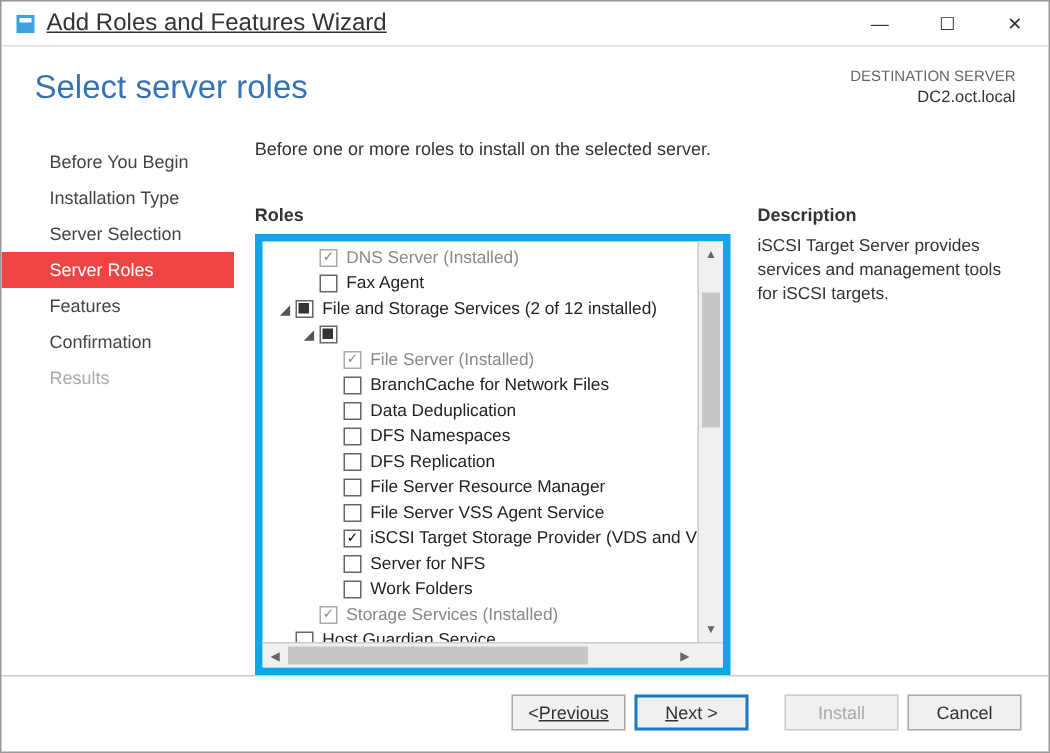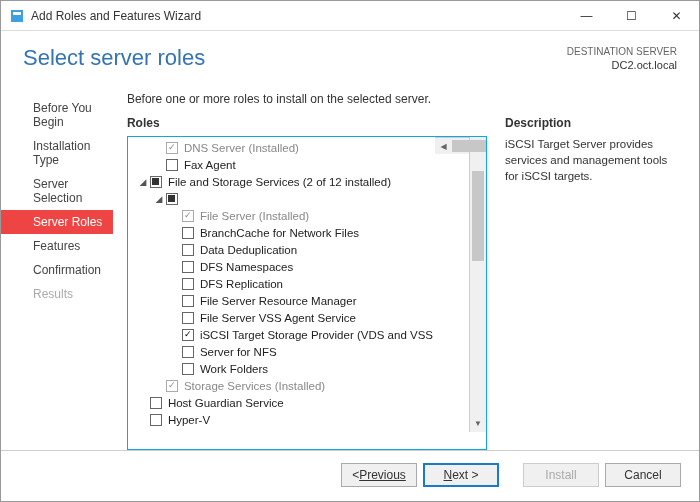--- a/index.html
+++ b/index.html
@@ -1,43 +1,43 @@
 <!DOCTYPE html>
 <html><head>
 <meta charset="utf-8">
 <style>
 * { margin: 0; padding: 0; box-sizing: border-box; font-family: "Segoe UI", Tahoma, sans-serif; }
 body { background: #fff; width: 700px; height: 502px; overflow: hidden; border: 1px solid #999; }
 
 .titlebar { height: 30px; display: flex; align-items: center; padding: 0 0 0 8px; border-bottom: 1px solid #ddd; }
 .titlebar .app-icon { width: 16px; height: 16px; margin-right: 6px; }
-.titlebar .title { font-size: 12px; color: #333; flex: 1; }
+.titlebar .title { font-size: 16px; color: #333; flex: 1; text-decoration: underline; }
 .titlebar .win-btn { width: 45px; height: 30px; display: flex; align-items: center; justify-content: center; font-size: 12px; color: #333; }
 
 .header-area { padding: 14px 22px 6px 22px; display: flex; justify-content: space-between; align-items: flex-start; }
 .header-area h1 { font-size: 22px; font-weight: 300; color: #3473b4; }
 .dest { text-align: right; font-size: 10px; color: #555; line-height: 1.3; }
 .dest .label { color: #666; }
 .dest .name { font-size: 11px; color: #333; }
 
 .body-area { display: flex; flex-direction: row; padding: 0 0 0 0; height: 372px; }
 
 .nav { width: 178px; padding: 18px 0 0 0; }
 .nav-item { font-size: 12px; color: #444; padding: 5px 0 5px 32px; cursor: pointer; }
 .nav-item.active { background: #ef4444; color: #fff; }
 .nav-item.disabled { color: #aaa; }
 
 .main { flex: 1; padding: 14px 16px 0 14px; display: flex; flex-direction: column; }
 .instr { font-size: 12px; color: #333; margin-bottom: 10px; }
-.cols { display: flex; flex: 1; gap: 18px; overflow: hidden; }
+.cols { display: flex; flex: 1; gap: 18px; overflow: hidden; margin-top: 20px; }
 .roles-col { flex: 1; display: flex; flex-direction: column; min-width: 0; }
 .desc-col { width: 178px; }
 .col-label { font-size: 12px; font-weight: 600; color: #333; margin-bottom: 6px; }
 
-.tree-wrap { border: 1px solid #0ea5e9; flex: 1; position: relative; display: flex; flex-direction: row; overflow: hidden; text-align: center; }
+.tree-wrap { border: 5px solid #0ea5e9; flex: 1; position: relative; display: flex; flex-direction: column; overflow: hidden; text-align: center; }
 .tree { flex: 1; overflow: hidden; font-size: 11.5px; color: #222; padding: 2px 0; position: relative; }
 .tree-row { display: flex; align-items: center; height: 17px; padding-left: 4px; white-space: nowrap; }
 .expander { width: 10px; height: 10px; display: inline-flex; align-items: center; justify-content: center; margin-right: 2px; font-size: 9px; color: #555; }
 .cb { width: 12px; height: 12px; border: 1px solid #666; margin-right: 4px; display: inline-flex; align-items: center; justify-content: center; font-size: 9px; line-height: 1; background: #fff; }
 .cb.checked::after { content: "✓"; color: #000; }
 .cb.mixed::after { content: ""; display: block; width: 7px; height: 7px; background: #333; }
 .cb.gray.checked::after { color: #888; }
 .cb.gray { border-color: #aaa; }
 .rlabel { padding: 0 2px; }
 .rlabel.sel { background: #1979ca; color: #fff; }

